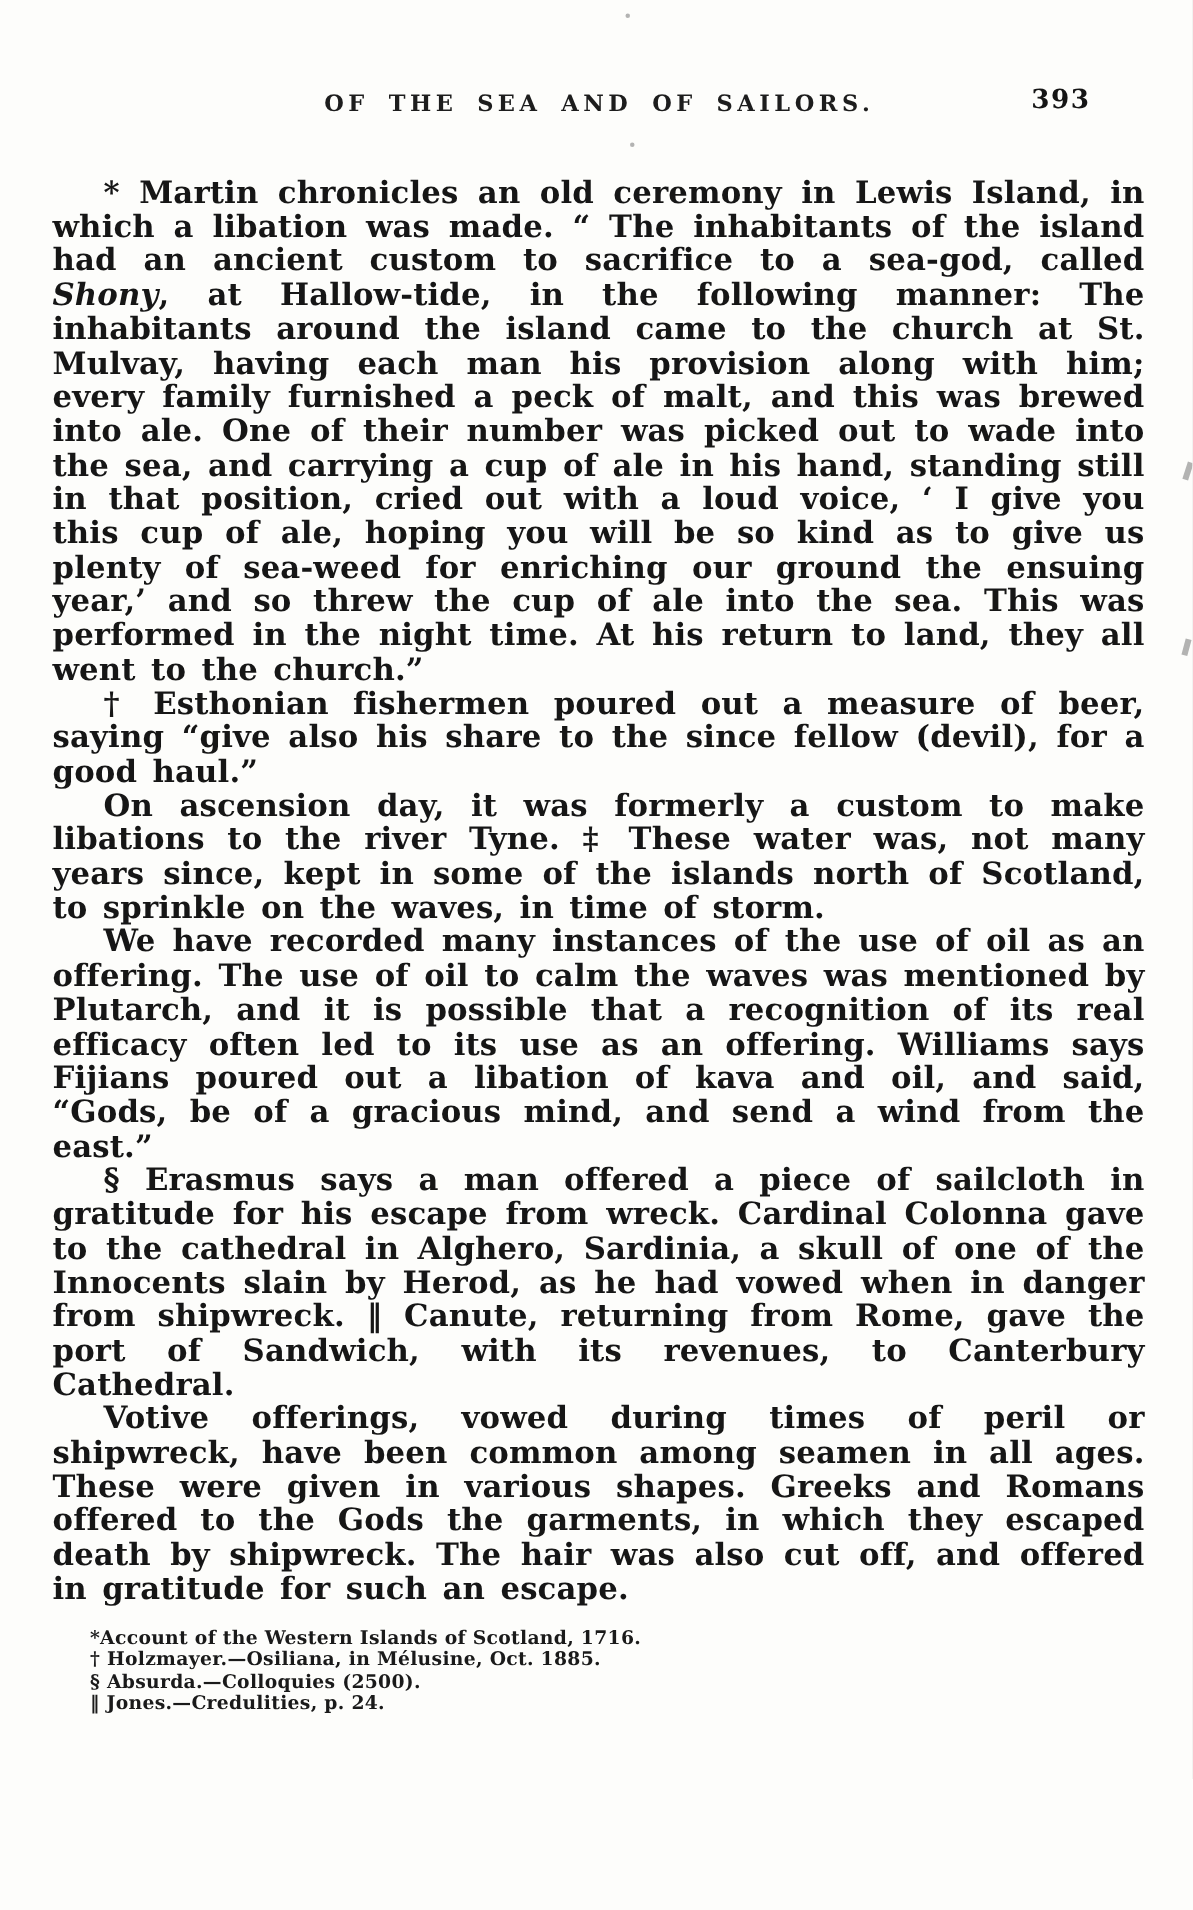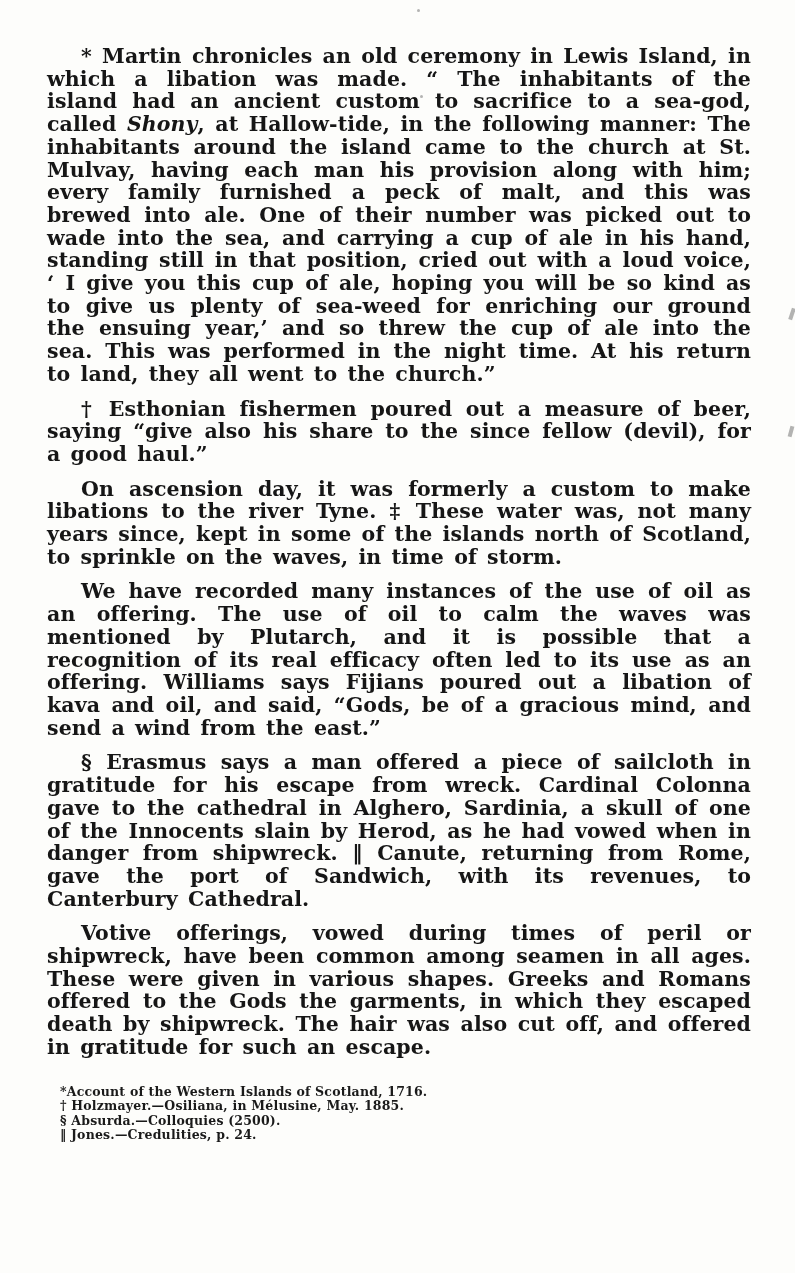--- a/index.html
+++ b/index.html
@@ -45,37 +45,37 @@
   }
 
   
   .body-text {
     margin: 0 32px 0 35px;
     padding-top: 33px;
     min-height: 972px;
     box-sizing: border-box;
   }
   .para {
-    margin: 12px;
+    margin: 0;
     text-align: justify;
     text-indent: 34px;
     font-size: 20.5px;
     line-height: 22.7px;
     font-weight: 600;
     letter-spacing: 0.1px;
     word-spacing: 3px;
     color: #161616;
   }
   .para .italic {
     font-style: italic;
   }
 
   
   .footnotes {
-    margin: 26px 40px 0 60px;
+    margin: 14px 40px 0 60px;
   }
   .footnote {
     font-size: 12.5px;
     line-height: 14.6px;
     font-weight: bold;
     letter-spacing: 0.2px;
     color: #1a1a1a;
     text-align: left;
   }
 
@@ -93,30 +93,34 @@
 </head>
 <body>
 
 <div class="page">
 
   <div class="artifact dot-top"></div>
   <div class="artifact dot-under-head"></div>
   <div class="artifact edge-mark-1"></div>
   <div class="artifact edge-mark-2"></div>
 
+  <header class="running-head">
+    <span class="running-title">OF THE SEA AND OF SAILORS.</span>
+    <span class="page-number">393</span>
+  </header>
 
   <main class="body-text" id="paragraphs">
       <p class="para"><span class="">* Martin chronicles an old ceremony in Lewis Island, in which a libation was made. “ The inhabitants of the island had an ancient custom to sacrifice to a sea-god, called </span><span class="italic">Shony</span><span class="">, at Hallow-tide, in the following manner: The inhabitants around the island came to the church at St. Mulvay, having each man his provision along with him; every family furnished a peck of malt, and this was brewed into ale. One of their number was picked out to wade into the sea, and carrying a cup of ale in his hand, standing still in that position, cried out with a loud voice, ‘ I give you this cup of ale, hoping you will be so kind as to give us plenty of sea-weed for enriching our ground the ensuing year,’ and so threw the cup of ale into the sea. This was performed in the night time. At his return to land, they all went to the church.”</span></p>
       <p class="para"><span class="">† Esthonian fishermen poured out a measure of beer, saying “give also his share to the since fellow (devil), for a good haul.”</span></p>
       <p class="para"><span class="">On ascension day, it was formerly a custom to make libations to the river Tyne. ‡ These water was, not many years since, kept in some of the islands north of Scotland, to sprinkle on the waves, in time of storm.</span></p>
       <p class="para"><span class="">We have recorded many instances of the use of oil as an offering. The use of oil to calm the waves was mentioned by Plutarch, and it is possible that a recognition of its real efficacy often led to its use as an offering. Williams says Fijians poured out a libation of kava and oil, and said, “Gods, be of a gracious mind, and send a wind from the east.”</span></p>
       <p class="para"><span class="">§ Erasmus says a man offered a piece of sailcloth in gratitude for his escape from wreck. Cardinal Colonna gave to the cathedral in Alghero, Sardinia, a skull of one of the Innocents slain by Herod, as he had vowed when in danger from shipwreck. ‖ Canute, returning from Rome, gave the port of Sandwich, with its revenues, to Canterbury Cathedral.</span></p>
       <p class="para"><span class="">Votive offerings, vowed during times of peril or shipwreck, have been common among seamen in all ages. These were given in various shapes. Greeks and Romans offered to the Gods the garments, in which they escaped death by shipwreck. The hair was also cut off, and offered in gratitude for such an escape.</span></p>
     </main>
 
   <footer class="footnotes" id="footnotes">
       <div class="footnote">*Account of the Western Islands of Scotland, 1716.</div>
-      <div class="footnote">† Holzmayer.—Osiliana, in Mélusine, May. 1885.</div>
+      <div class="footnote">† Holzmayer.—Osiliana, in Mélusine, Oct. 1885.</div>
       <div class="footnote">§ Absurda.—Colloquies (2500).</div>
       <div class="footnote">‖ Jones.—Credulities, p. 24.</div>
     </footer>
 
 </div>
 
 </body></html>

